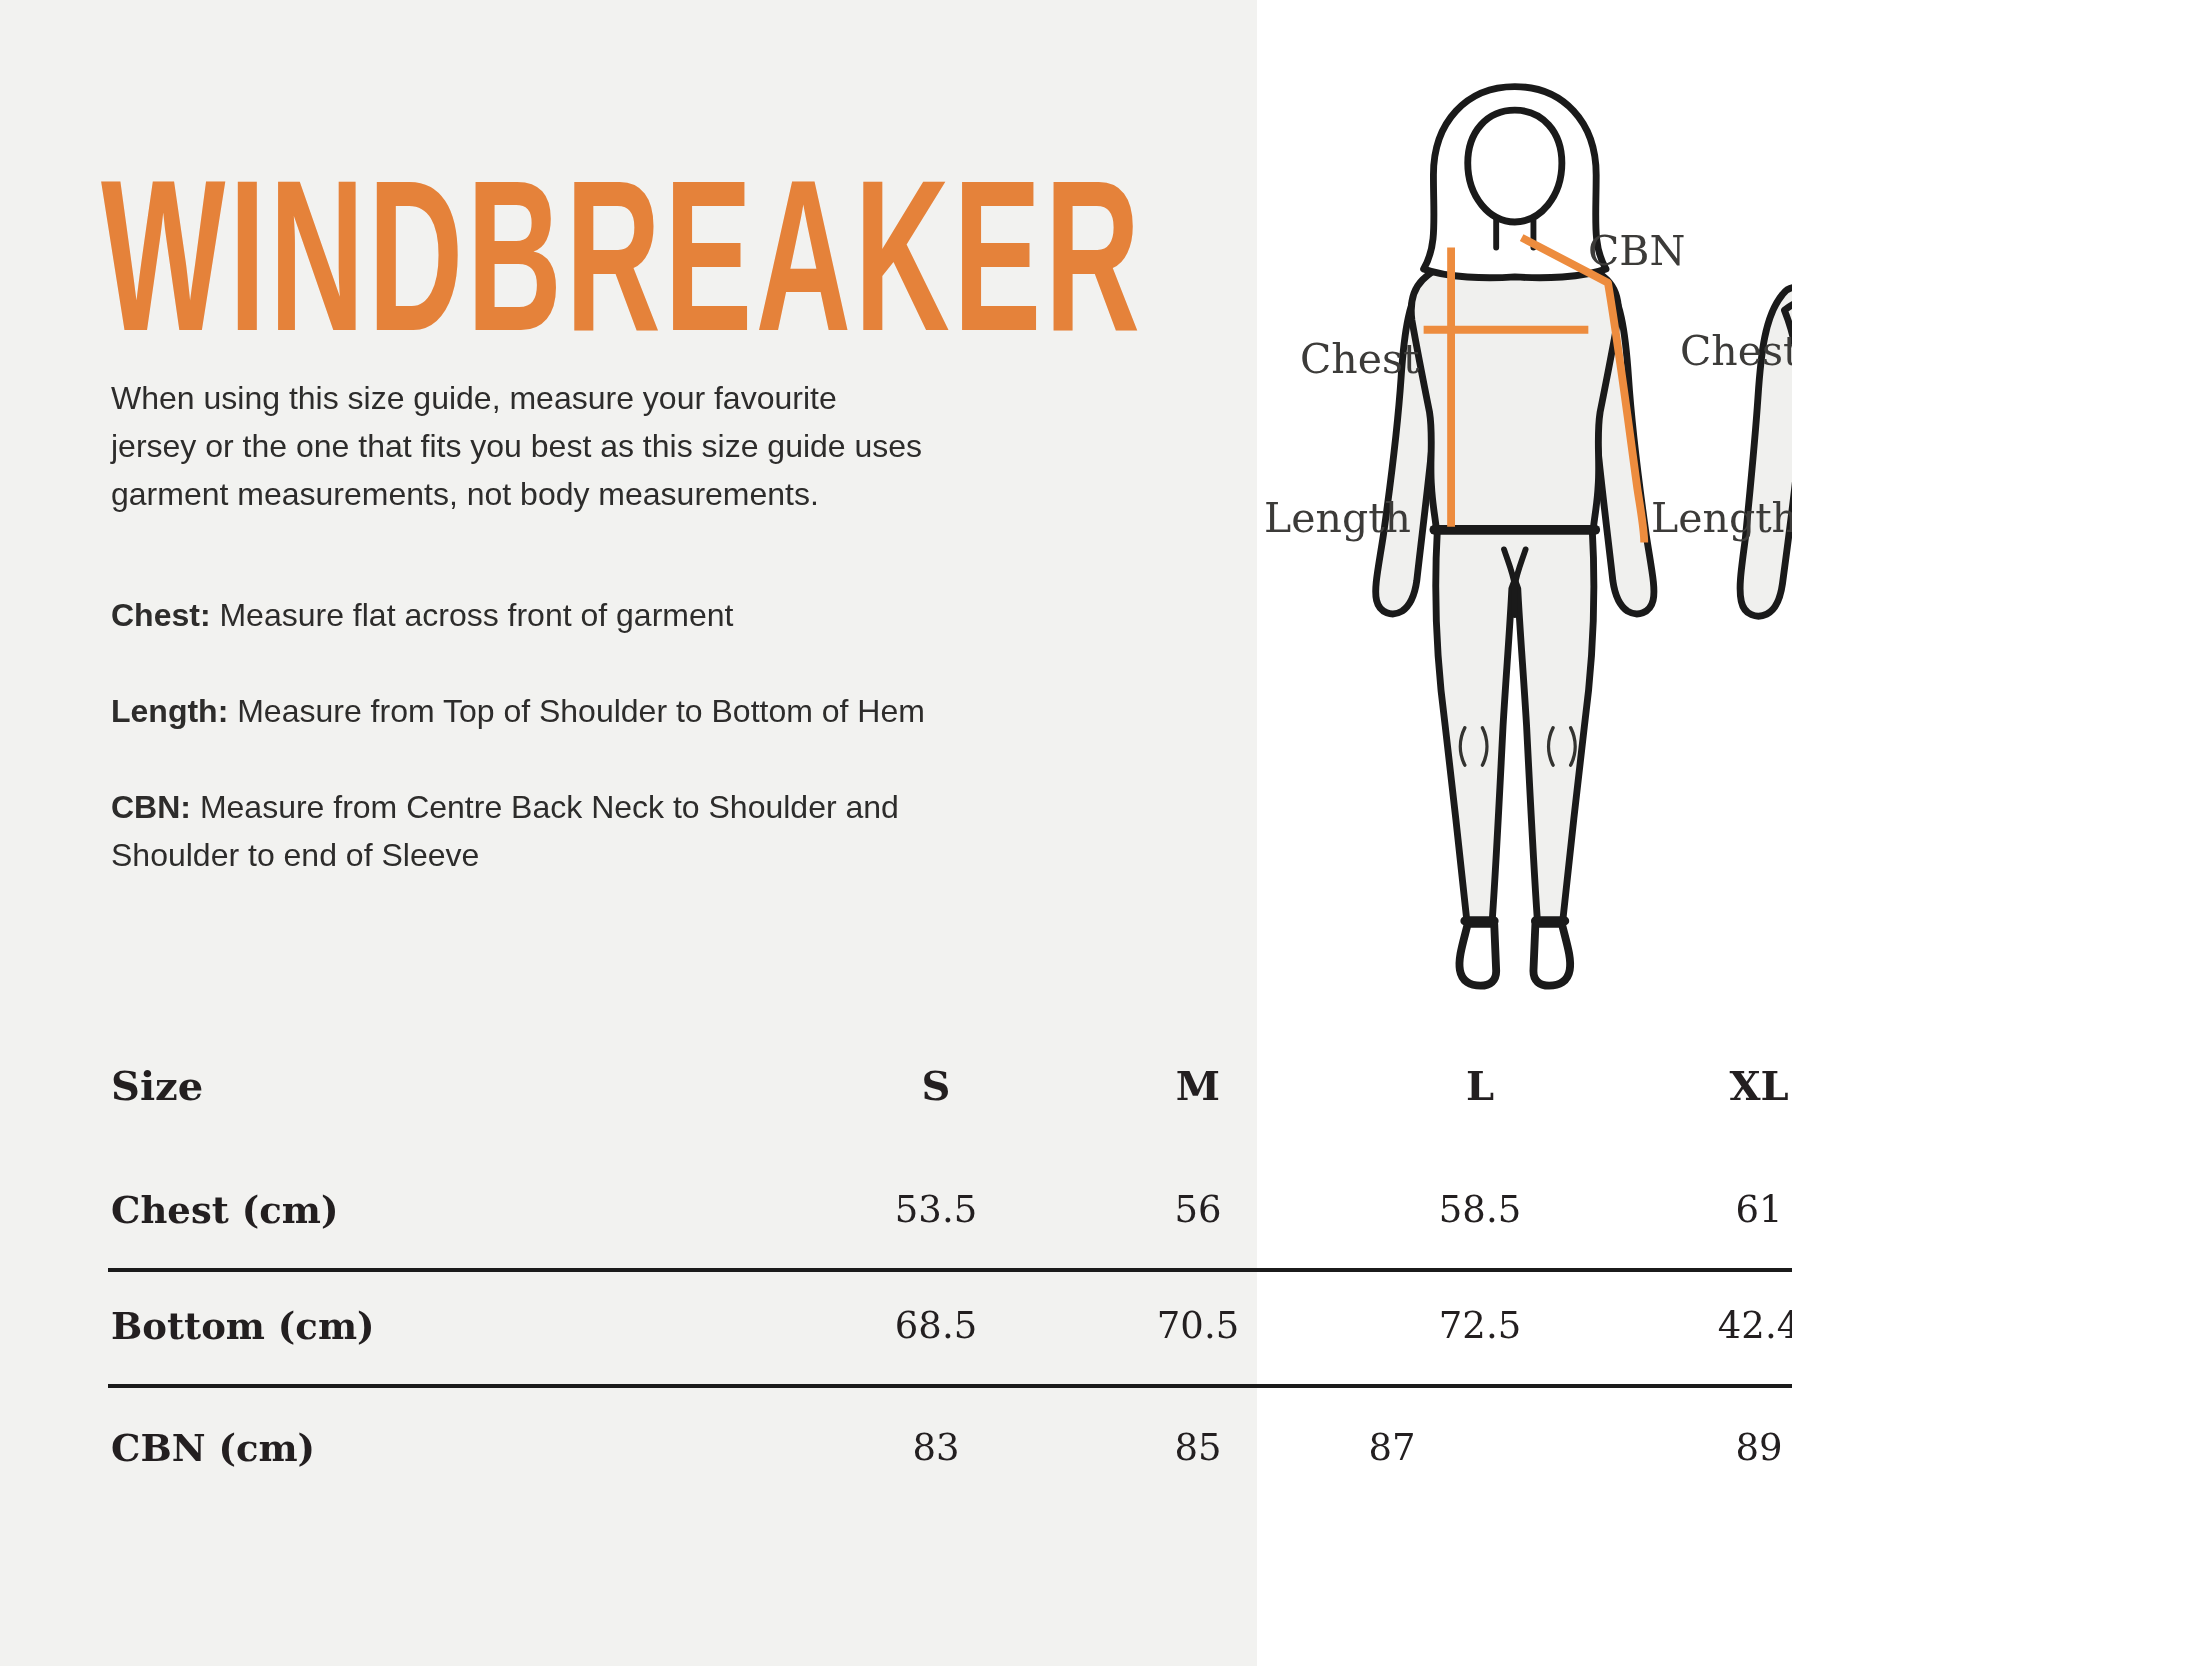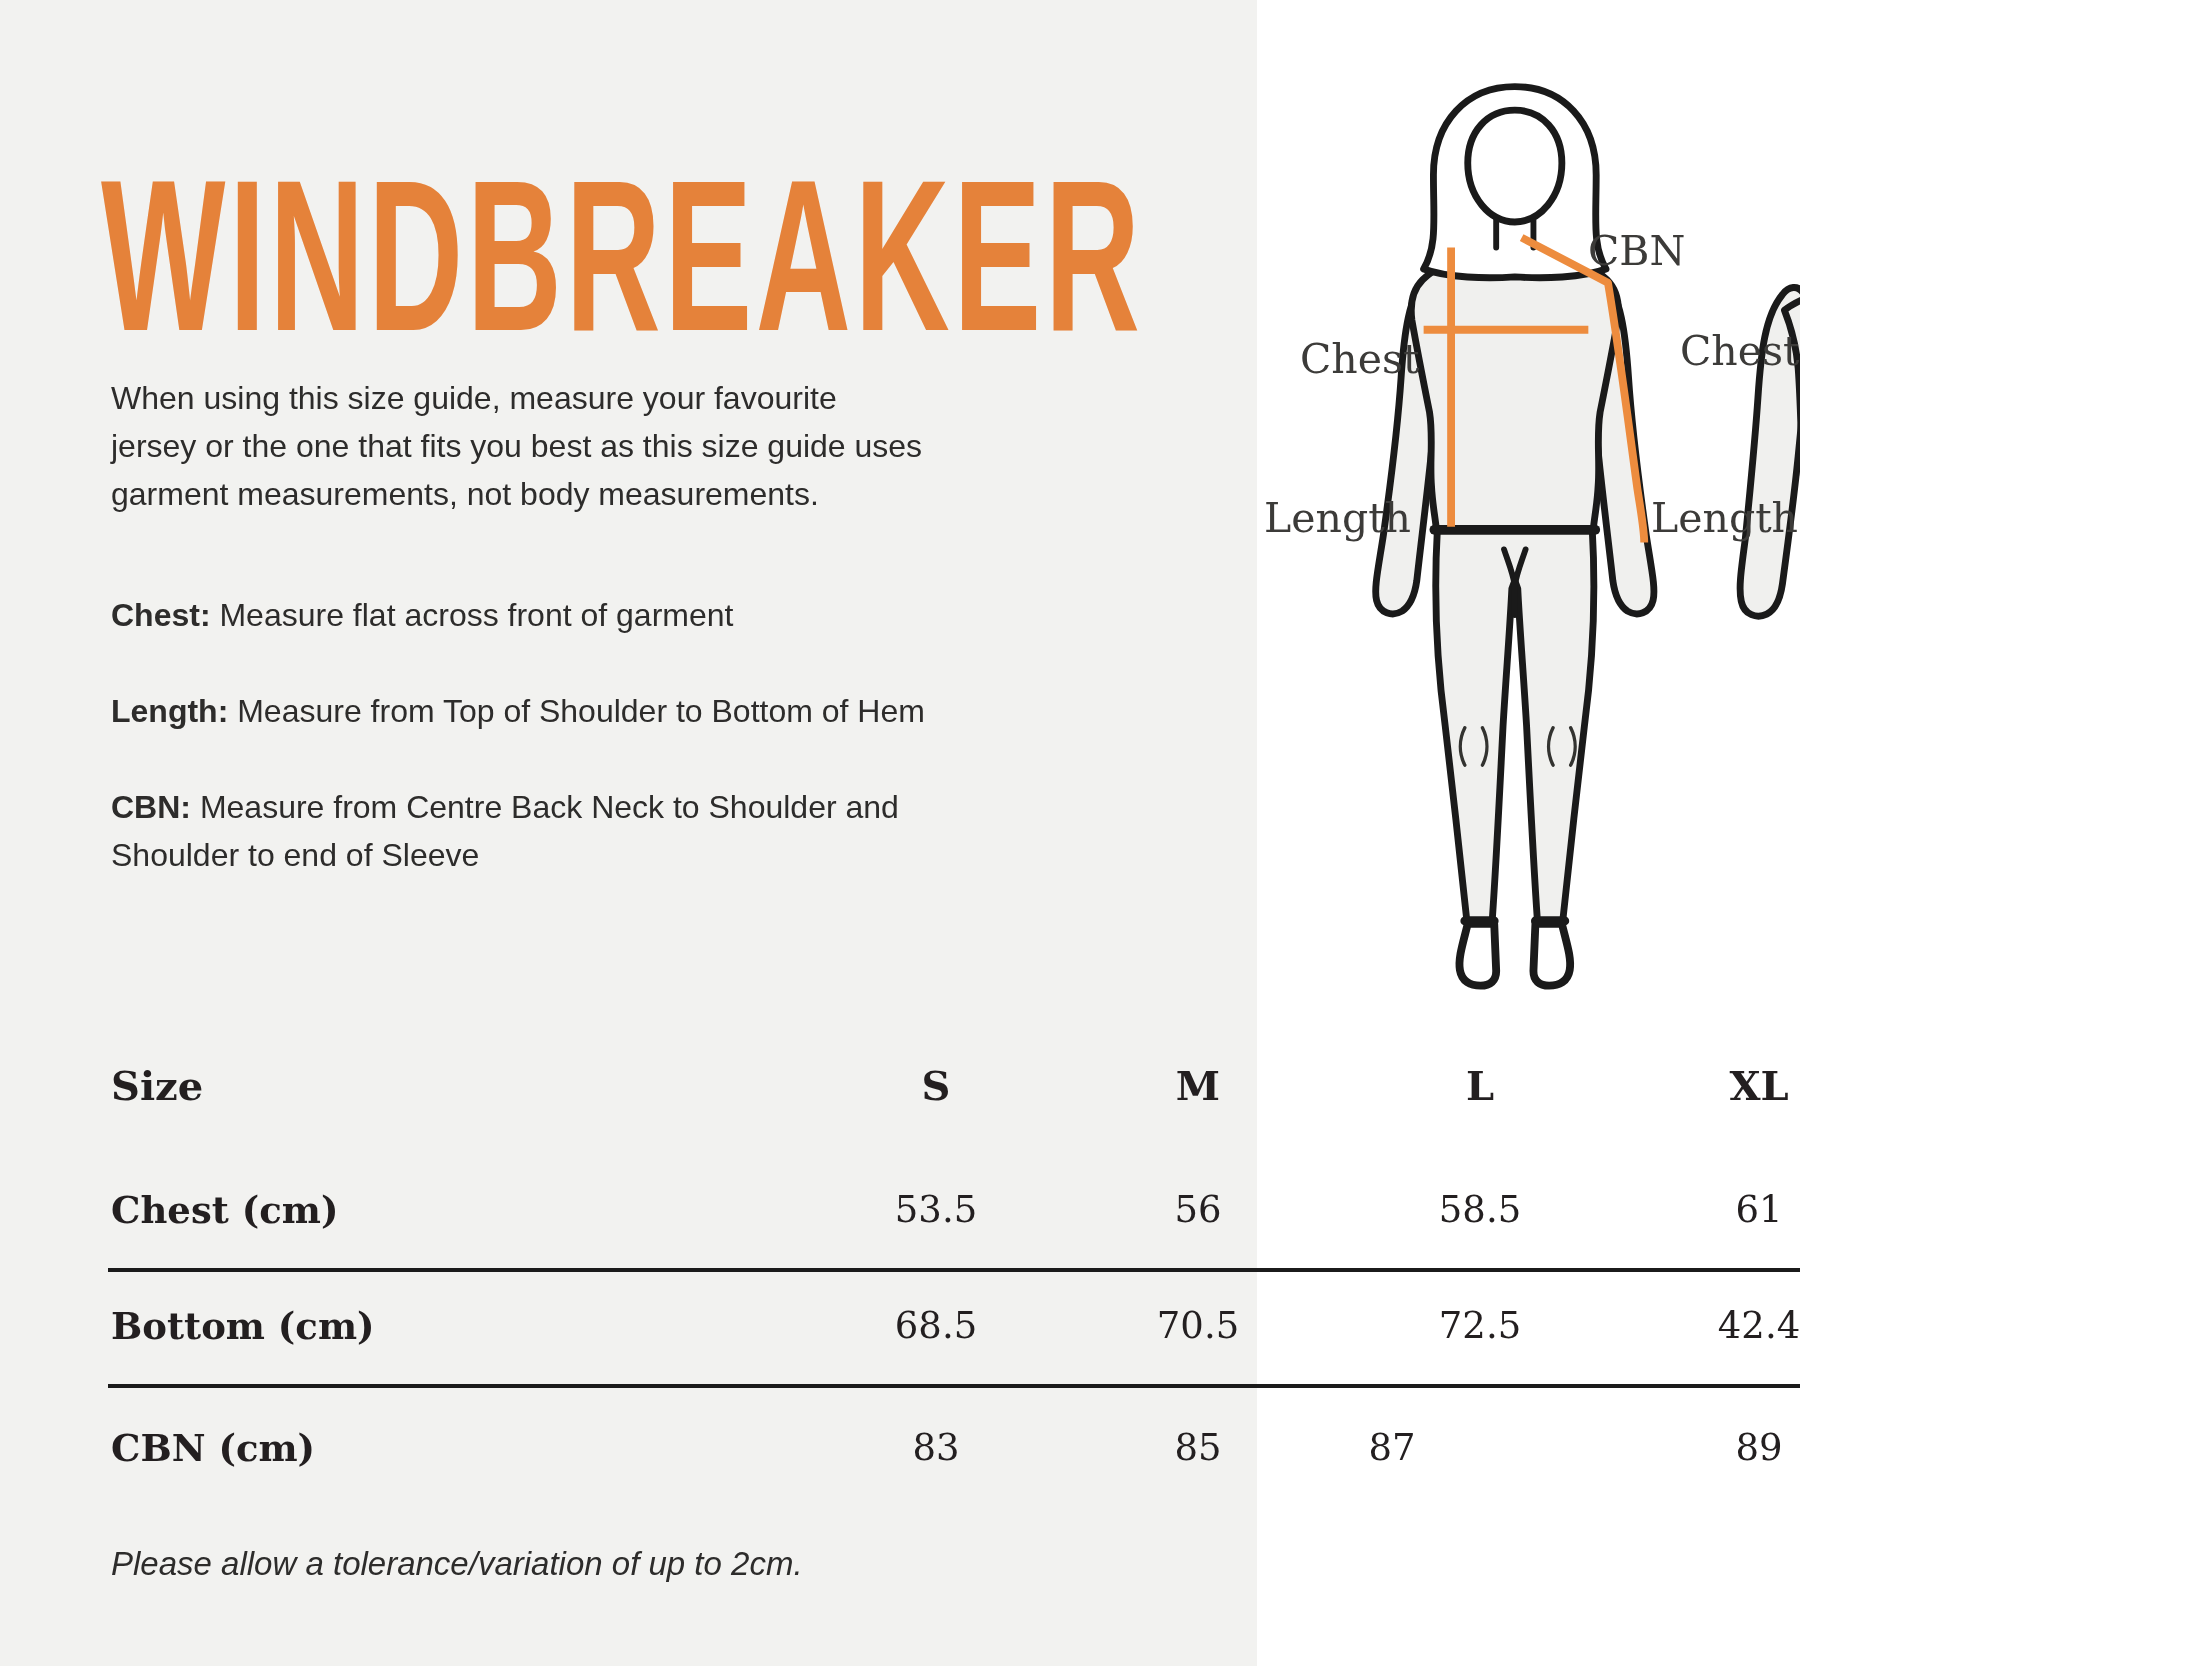--- a/index.html
+++ b/index.html
@@ -1,18 +1,18 @@
 <!DOCTYPE html>
 <html><head>
 <meta charset="utf-8">
 <style>
   html,body{margin:0;padding:0;}
   .canvas{
     position:relative;width:1792px;height:1666px;background:#ffffff;
-    font-family:"Liberation Sans",sans-serif;overflow:hidden;color:#2d2c2b;padding-left:8px;
+    font-family:"Liberation Sans",sans-serif;overflow:hidden;color:#2d2c2b;
   }
   .panel-left{position:absolute;left:0;top:0;width:1257px;height:1666px;background:#f2f2f0;}
   .title{
     position:absolute;left:101px;top:147px;
     font-family:"Liberation Sans",sans-serif;font-weight:700;
     font-size:216px;line-height:216px;letter-spacing:5.9px;color:#e5823a;
     transform:scaleX(0.61);transform-origin:left top;white-space:nowrap;
   }
   .bodytext{
     position:absolute;left:111px;width:1088px;
@@ -170,16 +170,15 @@
     <div class="divider" style="top:1384px;"></div>
 
     <div class="tbl-cell tbl-rowlabel" style="left:111px;top:1426px;">CBN (cm)</div>
     <div class="tbl-cell tbl-val col-center" style="left:936px;top:1426px;">83</div>
     <div class="tbl-cell tbl-val col-center" style="left:1198px;top:1426px;">85</div>
     <div class="tbl-cell tbl-val col-center" style="left:1392px;top:1426px;">87</div>
     <div class="tbl-cell tbl-val col-center" style="left:1759px;top:1426px;">89</div>
     <div class="tbl-cell tbl-val col-center" style="left:2021px;top:1426px;">91</div>
   </div>
 
-  <div class="note">Please allow a tolerance/variation of up to 2cm.</div>
 
 </div>
 
 
 </body></html>

